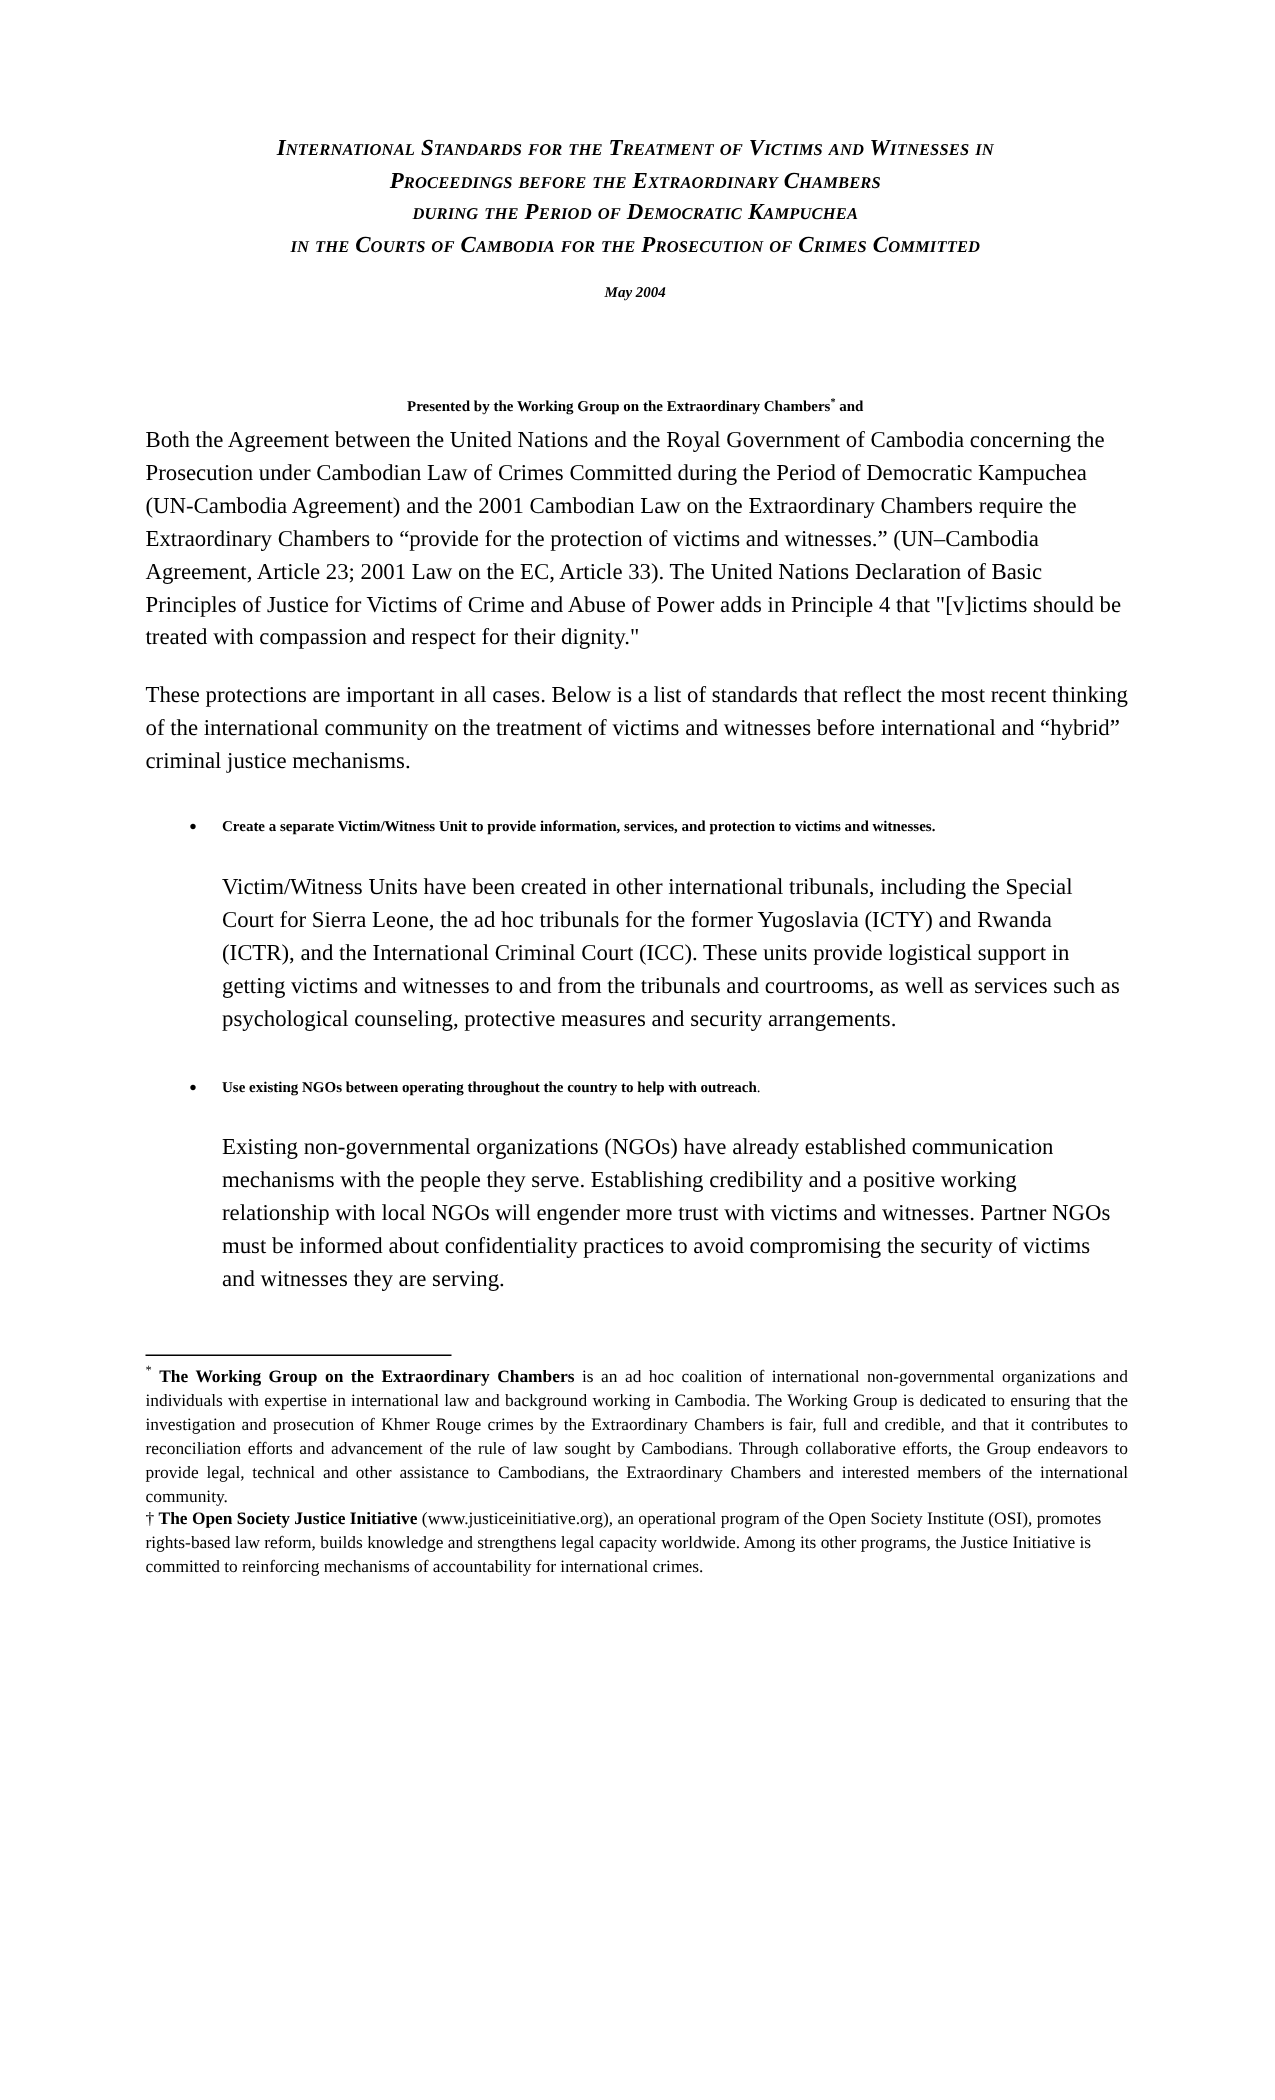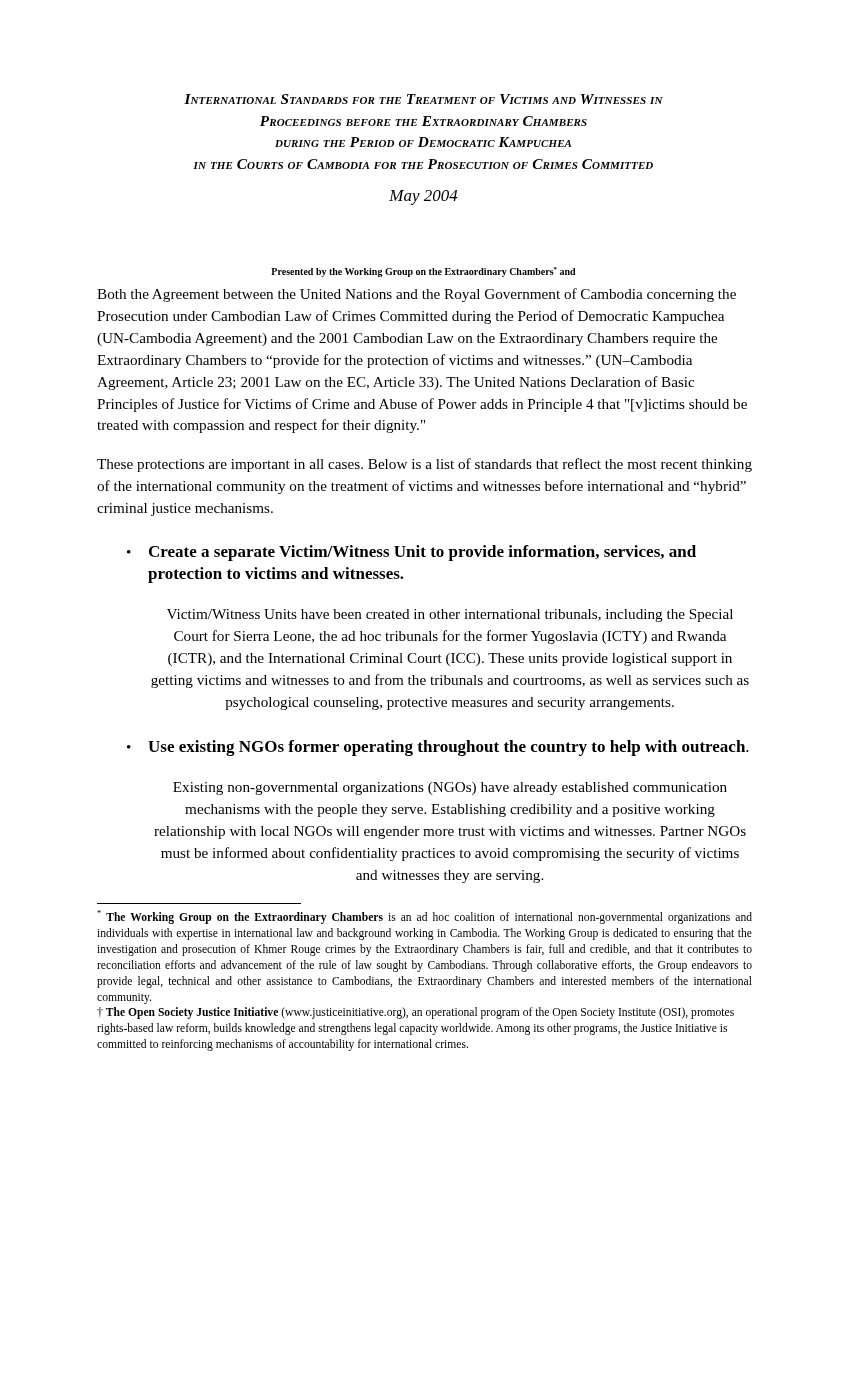--- a/index.html
+++ b/index.html
@@ -40,22 +40,22 @@
     letter-spacing: 0.1px;
     white-space: nowrap;
   }
 
   .date-line {
     position: absolute;
     left: 97px;
     top: 186px;
     width: 653px;
     text-align: center;
-    font-size: 17px;
-    font-weight: normal;
+    font-size: 10px;
+    font-weight: bold;
     font-style: italic;
     line-height: 20px;
   }
 
   .presented-block {
     position: absolute;
     left: 97px;
     top: 224px;
     width: 653px;
     text-align: center;
@@ -100,34 +100,33 @@
     margin-bottom: 0;
   }
   .bullet-glyph {
     position: absolute;
     left: 29px;
     top: 0;
     font-size: 15.2px;
     line-height: 21.9px;
   }
   .bullet-head {
-    font-size: 17px;
+    font-size: 10px;
     line-height: 21.9px;
     font-weight: bold;
     margin: 0;
   }
   .bullet-head .plain {
     font-weight: normal;
   }
   .bullet-body {
     font-size: 15.2px;
     line-height: 21.9px;
     font-weight: normal;
     margin: 18px 0 0 0;
-    text-align: center;
   }
   .bullet-item + .bullet-item {
     margin-top: 24px;
   }
 
   
   .footnote-area {
     position: absolute;
     left: 97px;
     top: 903px;
@@ -188,21 +187,21 @@
     <ul class="bullet-list">
 
       <li class="bullet-item">
         <span class="bullet-glyph">•</span>
         <p class="bullet-head"><span>Create a separate Victim/Witness Unit to provide information, services, and protection to victims and witnesses.</span><span class="plain"></span></p>
         <p class="bullet-body">Victim/Witness Units have been created in other international tribunals, including the Special Court for Sierra Leone, the ad hoc tribunals for the former Yugoslavia (ICTY) and Rwanda (ICTR), and the International Criminal Court (ICC). These units provide logistical support in getting victims and witnesses to and from the tribunals and courtrooms, as well as services such as psychological counseling, protective measures and security arrangements.</p>
       </li>
 
       <li class="bullet-item">
         <span class="bullet-glyph">•</span>
-        <p class="bullet-head"><span>Use existing NGOs former operating throughout the country to help with outreach</span><span class="plain">.</span></p>
+        <p class="bullet-head"><span>Use existing NGOs between operating throughout the country to help with outreach</span><span class="plain">.</span></p>
         <p class="bullet-body">Existing non-governmental organizations (NGOs) have already established communication mechanisms with the people they serve. Establishing credibility and a positive working relationship with local NGOs will engender more trust with victims and witnesses.  Partner NGOs must be informed about confidentiality practices to avoid compromising the security of victims and witnesses they are serving.</p>
       </li>
 
     </ul>
   </div>
 
   <div class="footnote-area">
     <div class="footnote-rule"></div>
 
     <p class="footnote justified"><span class="fn-sup">*</span> <b>The Working Group on the Extraordinary Chambers</b><span> is an ad hoc coalition of international non-governmental organizations and individuals with expertise in international law and background working in Cambodia. The Working Group is dedicated to ensuring that the investigation and prosecution of Khmer Rouge crimes by the Extraordinary Chambers is fair, full and credible, and that it contributes to reconciliation efforts and advancement of the rule of law sought by Cambodians. Through collaborative efforts, the Group endeavors to provide legal, technical and other assistance to Cambodians, the Extraordinary Chambers and interested members of the international community.</span></p>

